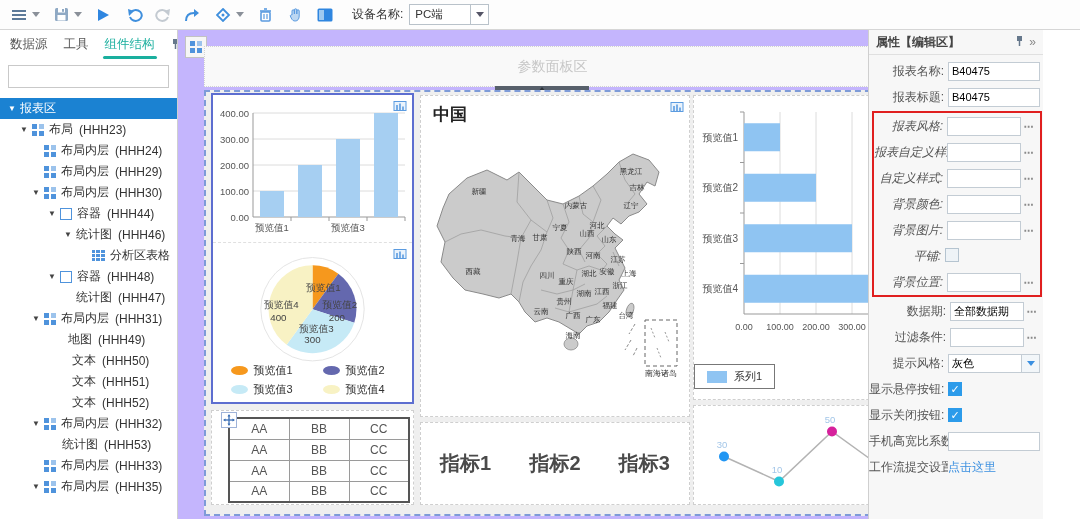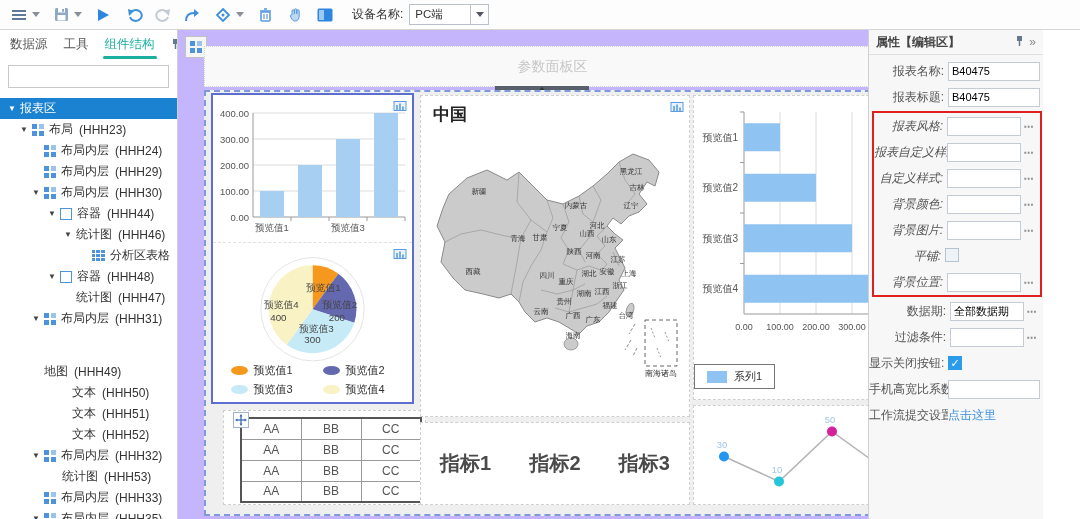--- a/index.html
+++ b/index.html
@@ -52,21 +52,21 @@
   #param-strip { position:absolute; left:26px; top:16px; width:697px; height:41px; background:#f9f9f9; border:1px dotted #d2d2d2; text-align:center; line-height:39px; color:#c7c7c7; font-size:14px; }
   #drag-handle { position:absolute; left:50%; top:56px; transform:translateX(-50%); width:94px; height:7px; background:#57606b; border-radius:0 0 3px 3px; cursor:row-resize; }
   #drag-handle::after { content:""; position:absolute; left:50%; top:1px; transform:translateX(-50%);
     width:0; height:0; border-left:4px solid transparent; border-right:4px solid transparent; border-bottom:5px solid #2e343b; }
   #region { position:absolute; left:26px; top:60px; width:697px; height:426px; border:2px dashed #7e9bd8; background:#efefef; }
   .panel { position:absolute; background:#fff; border:1px dashed #cfcfcf; }
   #container1 { position:absolute; left:5px; top:1px; width:203px; height:311px; background:#fff; border:2px solid #5d6ed0; }
   #p-bar { position:absolute; left:0; top:0; width:199px; height:148px; border-bottom:1px dashed #e0e0e0; }
   #p-pie { position:absolute; left:0; top:148px; width:199px; height:159px; }
   .corner-ic { position:absolute; right:5px; top:4px; cursor:pointer; }
-  #p-table { left:17px; top:318px; width:203px; height:95px; }
+  #p-table { left:5px; top:318px; width:203px; height:95px; }
   #p-map  { left:214px; top:3px;  width:270px; height:322px; }
   #p-text { left:214px; top:330px; width:270px; height:83px; display:flex; align-items:center; justify-content:space-around; }
   #p-hbar { left:487px; top:3px;  width:206px; height:305px; }
   #p-line { left:487px; top:313px; width:206px; height:100px; }
   #map-title { position:absolute; left:12px; top:7px; font-size:17px; font-weight:bold; color:#222; }
   .kpi { font-size:20px; font-weight:bold; color:#4a4a4a; }
   #dtable { position:absolute; left:16px; top:6px; border-collapse:collapse; }
   #dtable td { width:60px; height:21px; border:1px solid #9a9a9a; text-align:center; color:#555; font-size:12px; }
   #dtable { border:2px solid #555; }
   #tbl-handle { position:absolute; left:9px; top:1px; width:16px; height:16px; background:#fff; border:1px solid #9fb3d9; display:flex; align-items:center; justify-content:center; z-index:3; cursor:move; }
@@ -284,21 +284,21 @@
           <span class="arr">▼</span>
           <span class="ticon grid">
             <i></i>
             <i></i>
             <i></i>
             <i></i>
           </span>
           <span>布局内层</span>
           <span class="tcode">(HHH31)</span>
         </div>
-        <div class="trow" style="padding-left: 44px; margin-top: 32px;">
+        <div class="trow" style="padding-left: 68px;">
           <span>地图</span>
           <span class="tcode">(HHH49)</span>
         </div>
         <div class="trow" style="padding-left: 72px;">
           <span>文本</span>
           <span class="tcode">(HHH50)</span>
         </div>
         <div class="trow" style="padding-left: 72px;">
           <span>文本</span>
           <span class="tcode">(HHH51)</span>
@@ -683,20 +683,31 @@
         <span class="plabel">数据期:</span>
         <input class="pinput" value="全部数据期" style="">
         <span class="dots">⋯</span>
       </div>
       <div class="prow">
         <span class="plabel">过滤条件:</span>
         <input class="pinput" style="">
         <span class="dots">⋯</span>
       </div>
       <div class="prow">
+        <span class="plabel">提示风格:</span>
+        <input class="pinput" value="灰色" style="">
+        <span class="ddbtn">
+            <i></i>
+          </span>
+      </div>
+      <div class="prow">
+        <span class="plabel">显示悬停按钮:</span>
+        <span class="cbslot"><span class="cb on"></span></span>
+      </div>
+      <div class="prow">
         <span class="plabel">显示关闭按钮:</span>
         <span class="cbslot"><span class="cb on"></span></span>
       </div>
       <div class="prow">
         <span class="plabel">手机高宽比系数:</span>
         <input class="pinput wide" style="">
       </div>
       <div class="prow">
         <span class="plabel">工作流提交设置:</span>
         <span class="plink">点击这里</span>

